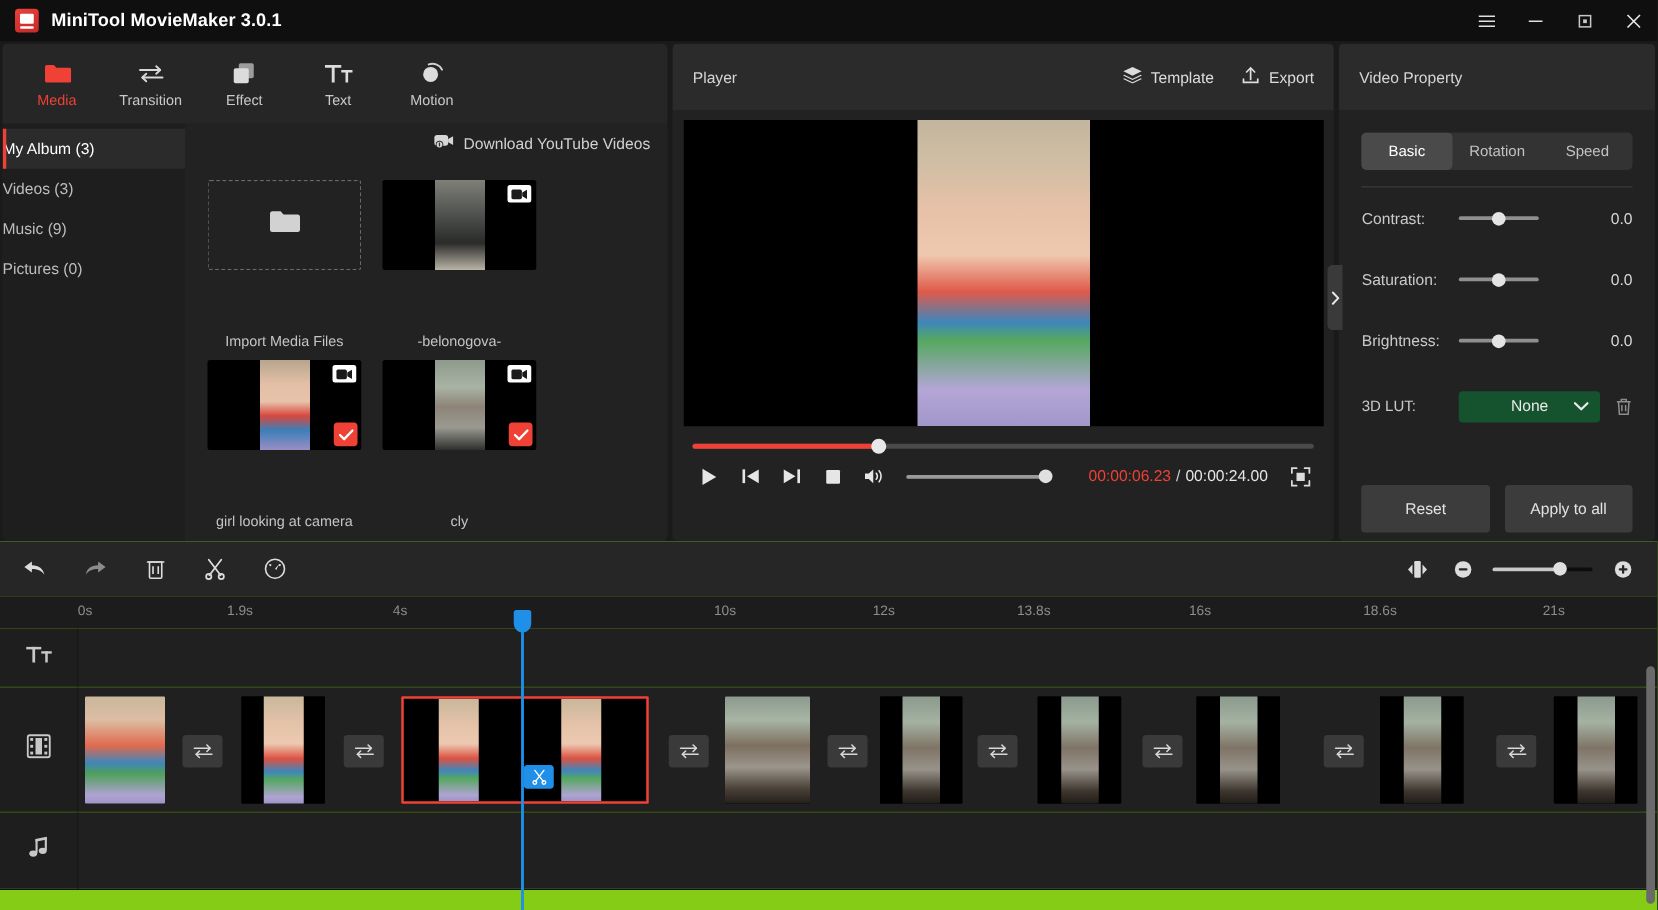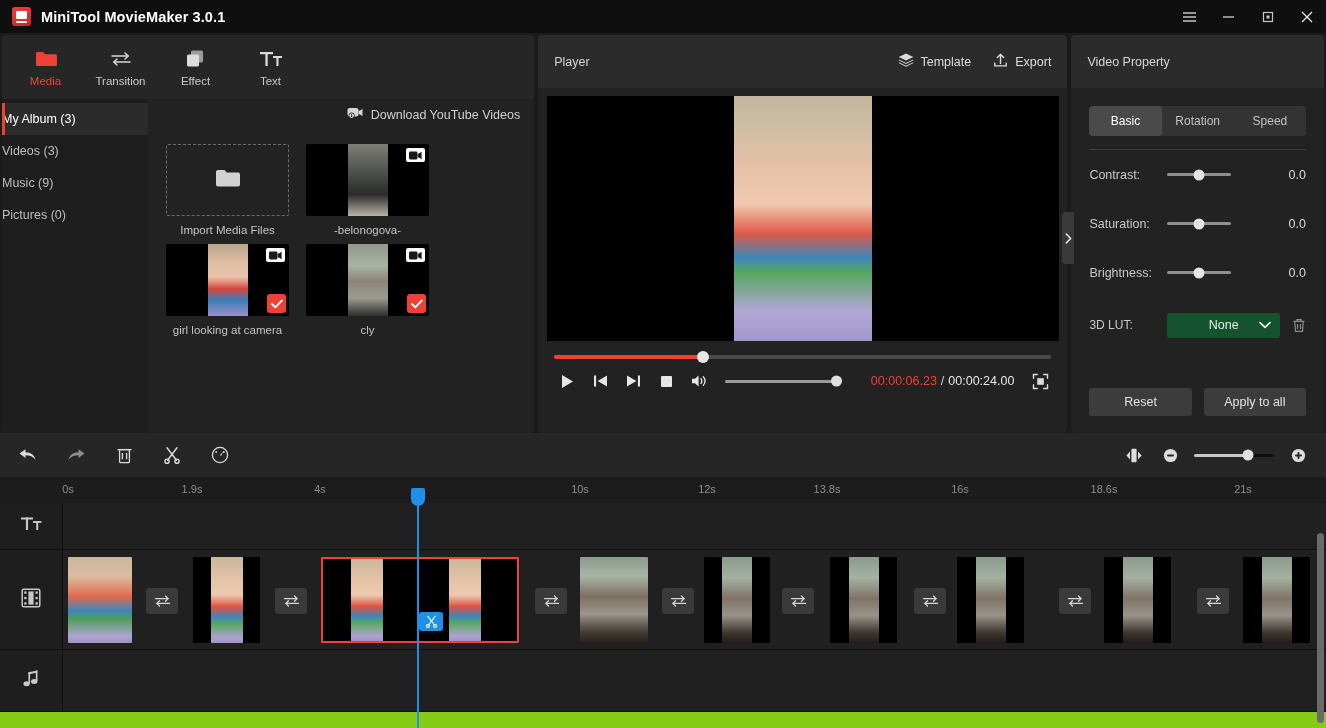--- a/index.html
+++ b/index.html
@@ -63,21 +63,21 @@
   }
   .cat-item.active { background: #2b2b2b; color: #fff; }
   .cat-item.active::before {
     content: ""; position: absolute; left: 0; top: 0; bottom: 0; width: 3px; background: #ef4136;
   }
   .media-right { flex: 1; display: flex; flex-direction: column; background: #222; overflow: hidden; }
   .media-topbar { height: 31px; display: flex; align-items: center; justify-content: flex-end; padding-right: 14px; flex-shrink: 0; }
   .yt-dl { display: flex; align-items: center; gap: 8px; font-size: 12.5px; color: #d0d0d0; cursor: pointer; }
 
   .thumb-grid { flex: 1; padding: 14px 0 0 18px; display: flex; flex-wrap: wrap; gap: 8px 17px; align-content: flex-start; }
-  .thumb-cell { width: 123px; display: flex; flex-direction: column; align-items: center; }
+  .thumb-cell { width: 123px; display: flex; flex-direction: column; align-items: center; gap: 44px; }
   .thumb-box {
     width: 123px; height: 72px; position: relative; cursor: pointer;
     background: #000; overflow: hidden; border-radius: 2px;
   }
   .thumb-box.import {
     border: 1px dashed #6a6a6a; background: transparent;
     display: flex; align-items: center; justify-content: center;
   }
   .thumb-inner { position: absolute; left: 50%; transform: translateX(-50%); top: 0; width: 40px; height: 72px; }
   .cap-badge {
@@ -162,21 +162,21 @@
   .lut-select {
     width: 115px; height: 25px; background: #14532d; border-radius: 3px;
     display: flex; align-items: center; justify-content: center; position: relative;
     font-size: 12.5px; color: #eaeaea; cursor: pointer;
   }
   .lut-chev { position: absolute; right: 9px; top: 50%; transform: translateY(-50%); }
   .trash-btn { margin-left: 12px; cursor: pointer; display: flex; align-items: center; }
 
   .btn-row { display: flex; gap: 12px; margin-top: 38px; }
   .pbtn {
-    flex: 1; height: 28px; background: #3c3c3c; border-radius: 3px;
+    flex: 1; height: 38px; background: #3c3c3c; border-radius: 3px;
     display: flex; align-items: center; justify-content: center;
     font-size: 12.5px; color: #e2e2e2; cursor: pointer;
   }
 
   
   .timeline { flex: 1; display: flex; flex-direction: column; background: #84cc16; overflow: hidden; position: relative; }
   .tl-toolbar { height: 44px; background: #262626; display: flex; align-items: center; padding: 0 16px; flex-shrink: 0; }
   .tl-tools { display: flex; gap: 24px; align-items: center; }
   .tl-tool { width: 24px; height: 24px; display: flex; align-items: center; justify-content: center; cursor: pointer; border-radius: 3px; }
   .tl-zoom { margin-left: auto; display: flex; align-items: center; gap: 12px; }
@@ -299,20 +299,29 @@
             <svg width="24" height="18" viewBox="0 0 24 18">
                 <g fill="#dcdcdc">
                   <rect x="1" y="2" width="13" height="2.2"></rect>
                   <rect x="6.4" y="2" width="2.3" height="14"></rect>
                   <rect x="14" y="6" width="9" height="2"></rect>
                   <rect x="17.4" y="6" width="2.1" height="10"></rect>
                 </g>
               </svg>
           </span>
           <span class="lbl">Text</span>
+        </div>
+        <div class="ribbon-item">
+          <span class="ic">
+            <svg width="22" height="19" viewBox="0 0 22 19">
+                <path d="M8 2.5c4.5-1.4 9 0.6 10.6 4.2" stroke="#cfcfcf" stroke-width="1.6" fill="none" stroke-linecap="round"></path>
+                <circle cx="9.5" cy="10.5" r="6" fill="#dcdcdc"></circle>
+              </svg>
+          </span>
+          <span class="lbl">Motion</span>
         </div>
       </div>
 
       <div class="media-body">
         <div class="cat-list">
           <div class="cat-item active">
             <span>My Album (3)</span>
           </div>
           <div class="cat-item">
             <span>Videos (3)</span>

